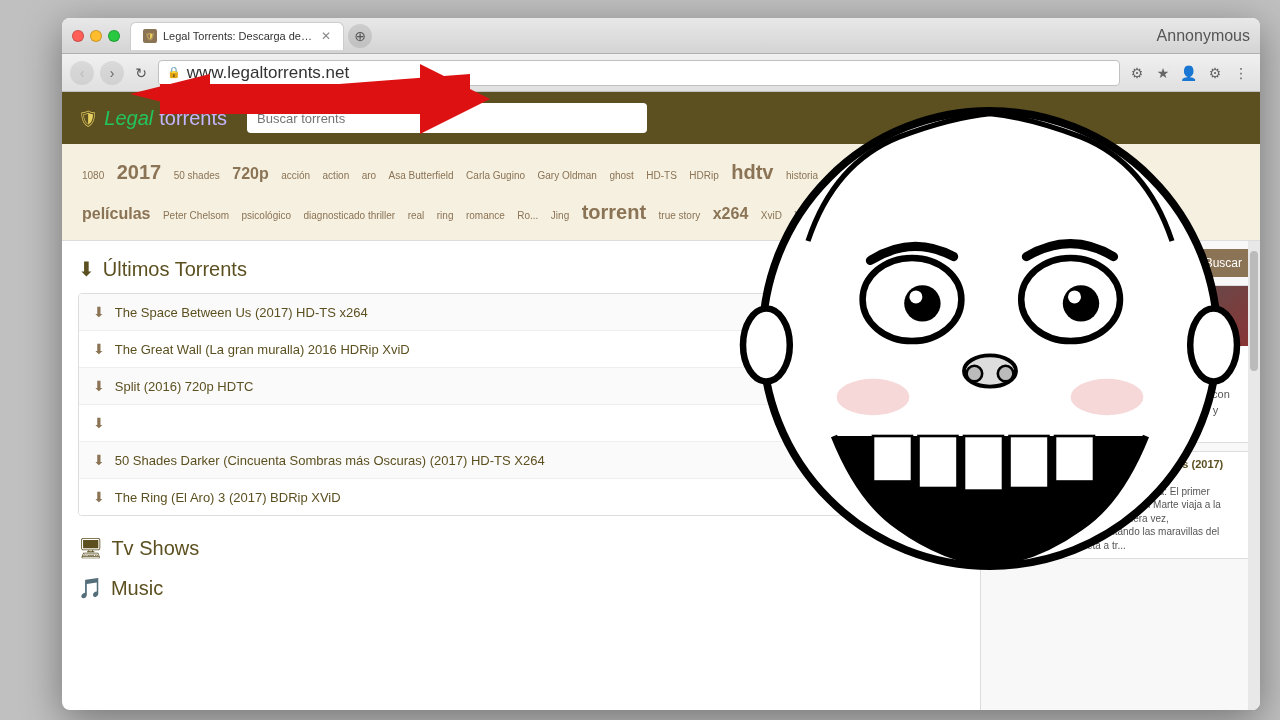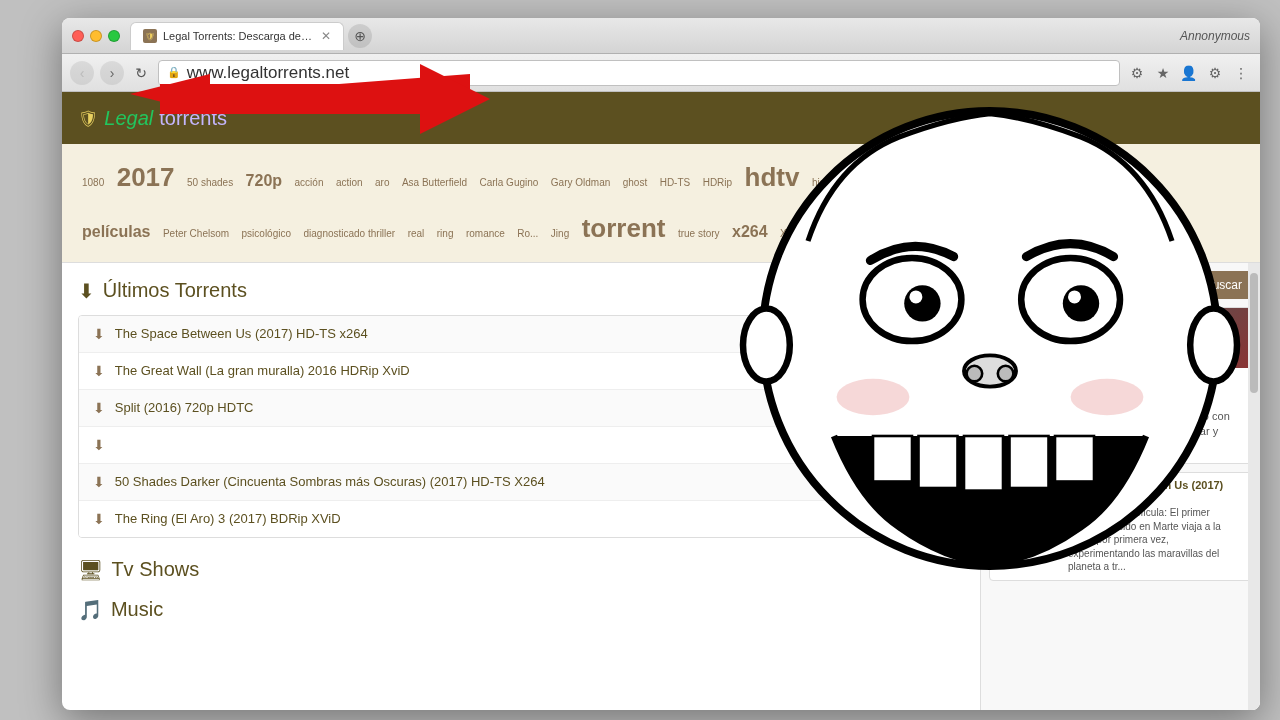--- a/index.html
+++ b/index.html
@@ -104,23 +104,22 @@
       display: flex;
       align-items: center;
       justify-content: center;
       font-size: 14px;
       color: #555;
       cursor: pointer;
     }
 
     .user-label {
       margin-left: auto;
-      font-size: 12px;
+      font-size: 16px;
       color: #555;
-      font-style: italic;
     }
 
     
     .navbar {
       background: linear-gradient(180deg, #f0f0f0 0%, #e0e0e0 100%);
       height: 38px;
       display: flex;
       align-items: center;
       padding: 0 8px;
       gap: 6px;
@@ -272,21 +271,21 @@
       line-height: 1.8;
     }
     .tag {
       display: inline-block;
       margin: 2px 4px;
       font-size: 13px;
       color: #8b7355;
       cursor: pointer;
       text-decoration: none;
     }
-    .tag.large { font-size: 26px; font-weight: bold; }
+    .tag.large { font-size: 20px; font-weight: bold; }
     .tag.medium { font-size: 16px; font-weight: bold; }
     .tag.small { font-size: 10px; }
 
     
     .main-area {
       flex: 1;
       display: flex;
       overflow: hidden;
       position: relative;
     }
@@ -518,20 +517,23 @@
     </div>
   </div>
 
   <div class="site-content">
 
     <div class="site-header">
       <div class="site-logo">
         <span class="site-logo-shield">🛡</span>
         <span class="site-logo-legal">Legal</span>
         <span class="site-logo-torrents">torrents</span>
+      </div>
+      <div class="site-search">
+        <input type="text" placeholder="Buscar torrents" style="">
       </div>
     </div>
 
     <div class="tags-section">
       <a class="tag small">1080</a>
       <a class="tag large">2017</a>
       <a class="tag small">50 shades</a>
       <a class="tag medium">720p</a>
       <a class="tag small">acción</a>
       <a class="tag small">action</a>

